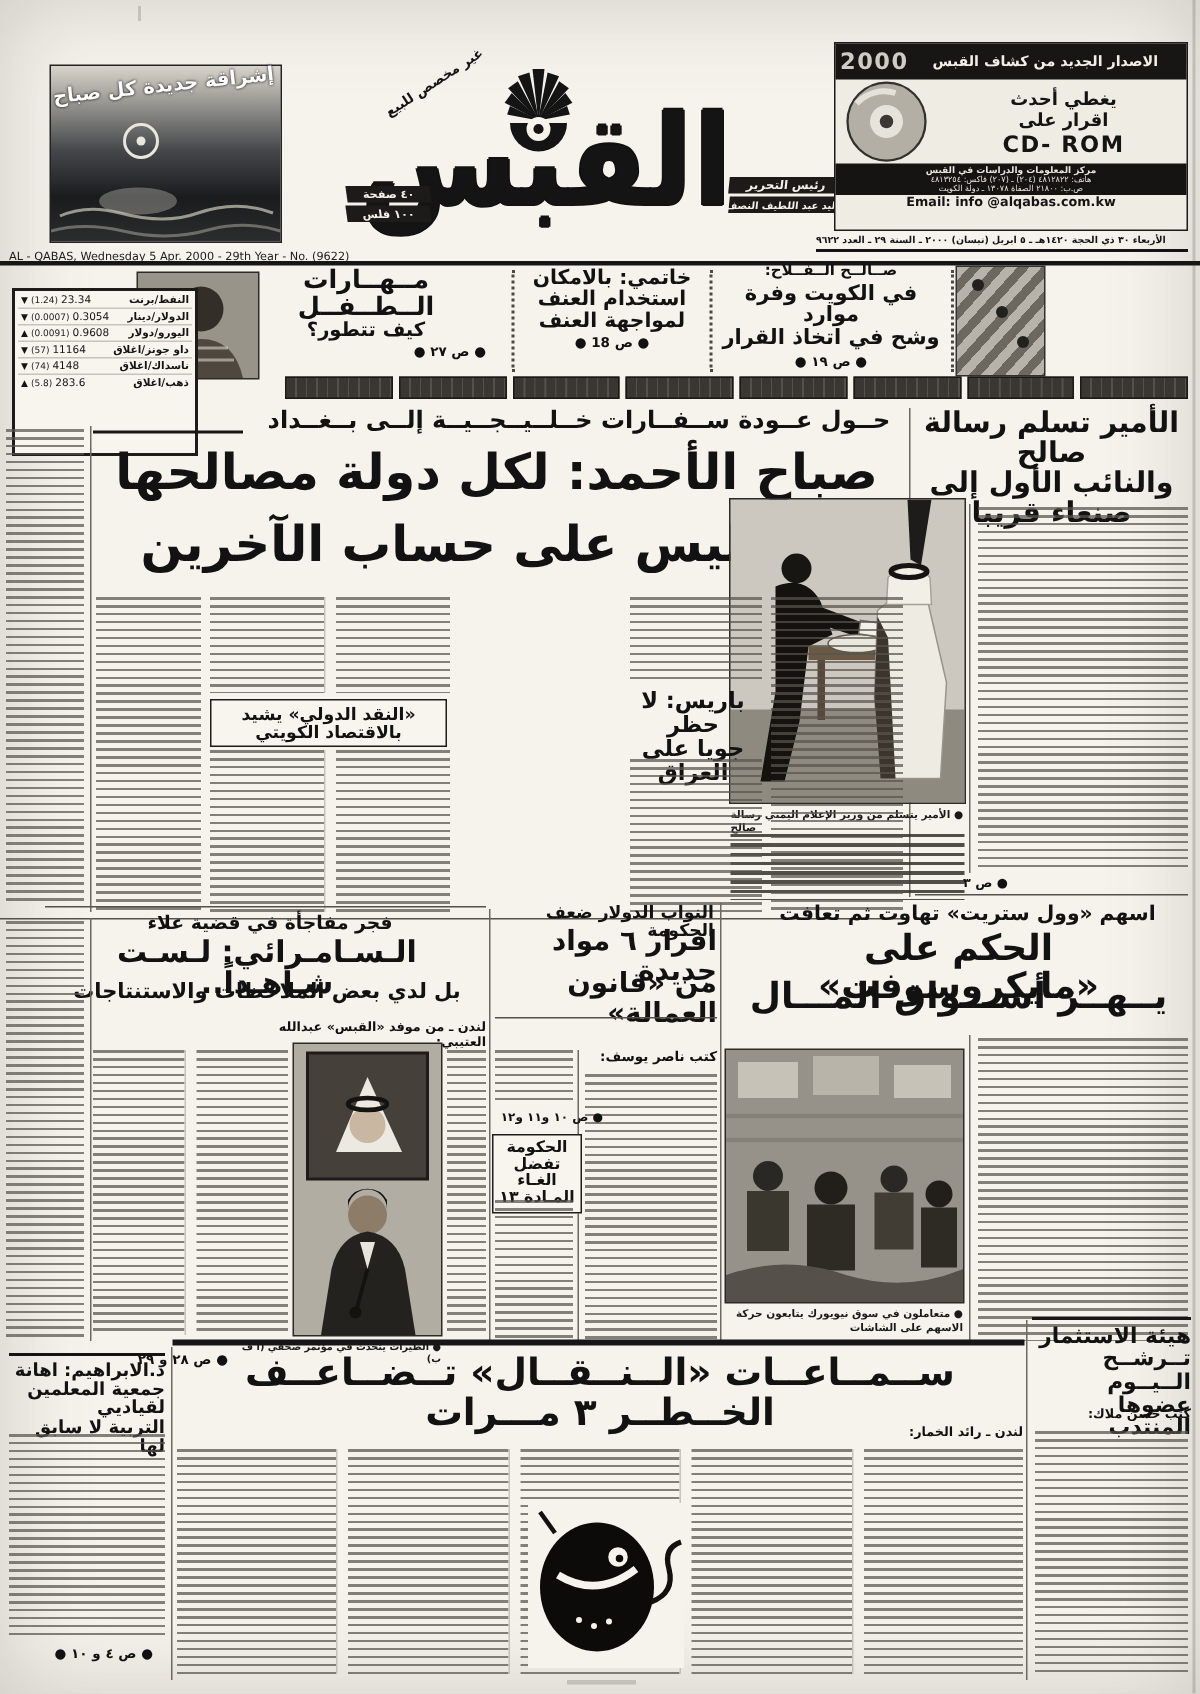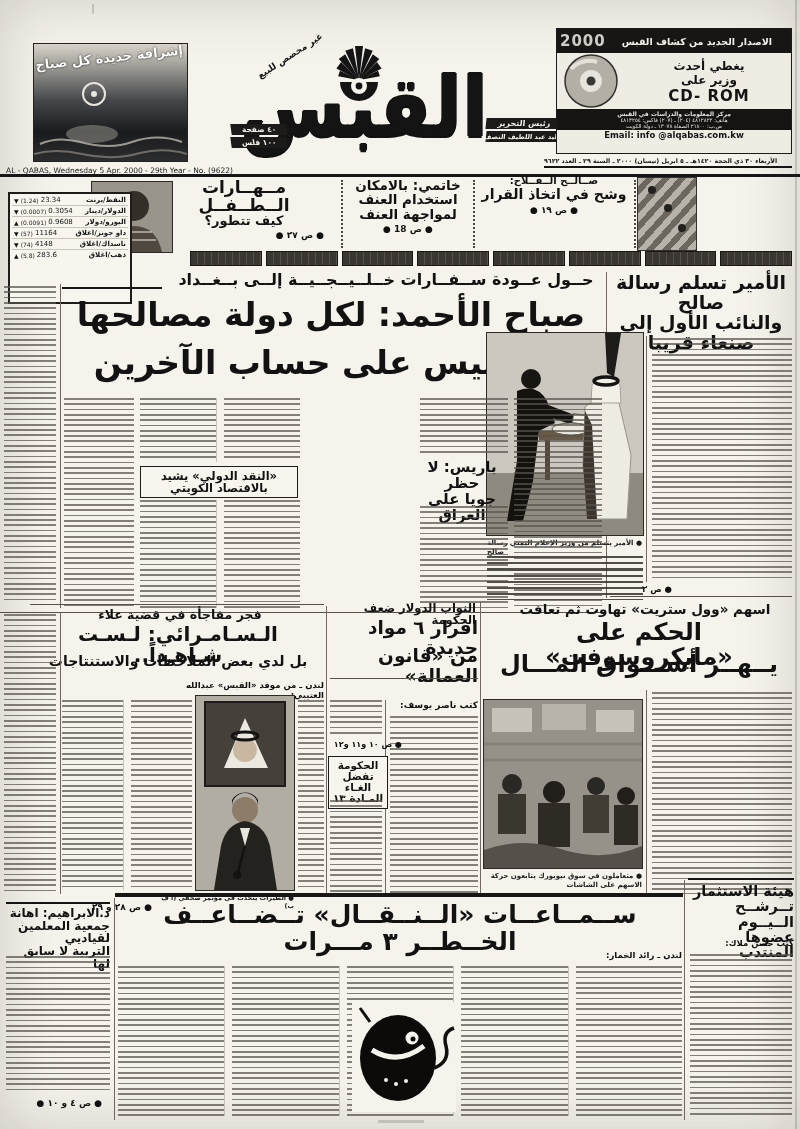--- a/index.html
+++ b/index.html
@@ -109,21 +109,21 @@
   </div>
 
   <div class="a" style="left:556px;top:28px;width:236px;height:126px;border:1.5px solid #1a1a1a;background:#efece4;">
     <div style="display:flex;background:#171614;color:#f2efe8;align-items:center;height:24px;padding:0 3px;">
       <div style="flex:1;font-size:9.5px;font-weight:bold;text-align:center;">الاصدار الجديد من كشاف القبس</div>
       <div style="font-size:15px;font-weight:bold;direction:ltr;color:#efece4;opacity:.85;letter-spacing:1px;">2000</div>
     </div>
     <div style="display:flex;height:56px;align-items:center;">
       <div style="flex:1;text-align:center;padding-top:2px;">
         <div style="font-size:12px;font-weight:bold;">يغطي أحدث</div>
-        <div style="font-size:12px;font-weight:bold;">وزير على</div>
+        <div style="font-size:12px;font-weight:bold;">اقرار على</div>
         <div style="font-size:15px;font-weight:bold;direction:ltr;letter-spacing:1px;">CD- ROM</div>
       </div>
       <svg width="70" height="56" viewBox="0 0 70 56" style="flex:0 0 70px;">
         <circle cx="34" cy="28" r="26" fill="#b3afa5" stroke="#33312d" stroke-width="1.5"></circle>
         <circle cx="34" cy="28" r="11" fill="#e6e3da"></circle>
         <circle cx="34" cy="28" r="4.5" fill="#3a3833"></circle>
         <path d="M14 16 a25 25 0 0 1 26 -7" stroke="#f0ede5" stroke-width="4" fill="none" opacity=".8"></path>
       </svg>
     </div>
     <div style="background:#151413;color:#e8e5dc;text-align:center;padding:1px 0;">
@@ -144,20 +144,21 @@
                 background:repeating-linear-gradient(132deg,#b7b3aa 0 6px,#6c675f 6px 12px);">
       <div class="a" style="left:10px;top:8px;width:8px;height:8px;background:#22211e;border-radius:50%;"></div>
       <div class="a" style="left:26px;top:26px;width:8px;height:8px;background:#22211e;border-radius:50%;"></div>
       <div class="a" style="left:40px;top:46px;width:8px;height:8px;background:#22211e;border-radius:50%;"></div>
     </div>
   </div>
   <div class="a dots" style="left:634px;top:180px;height:68px;"></div>
 
   <div class="a ctr" style="left:478px;top:176px;width:152px;height:76px;">
     <div class="hl" style="font-size:10px;">صــالــح الــفــلاح:</div>
+    <div class="hl" style="font-size:14px;margin-top:2px;">في الكويت وفرة موارد</div>
     <div class="hl" style="font-size:14px;">وشح في اتخاذ القرار</div>
     <div class="pref" style="margin-top:4px;">● ص ١٩ ●</div>
   </div>
   <div class="a dots" style="left:473px;top:180px;height:68px;"></div>
 
   <div class="a ctr" style="left:346px;top:178px;width:124px;height:72px;">
     <div class="hl" style="font-size:13.5px;">خاتمي: بالامكان</div>
     <div class="hl" style="font-size:13.5px;">استخدام العنف</div>
     <div class="hl" style="font-size:13.5px;">لمواجهة العنف</div>
     <div class="pref" style="margin-top:3px;">● ص 18 ●</div>

